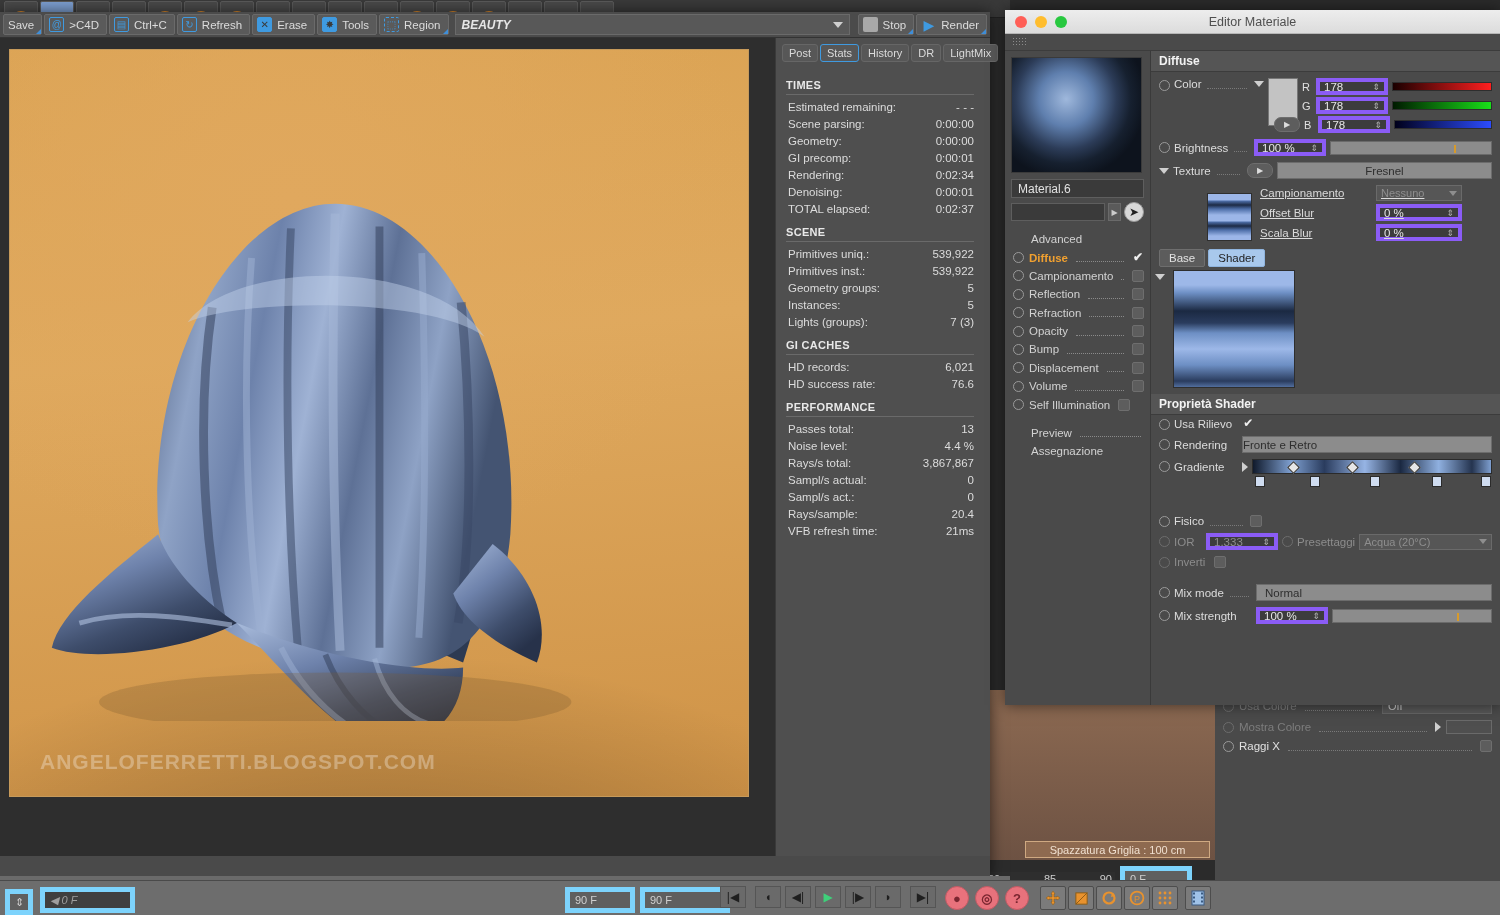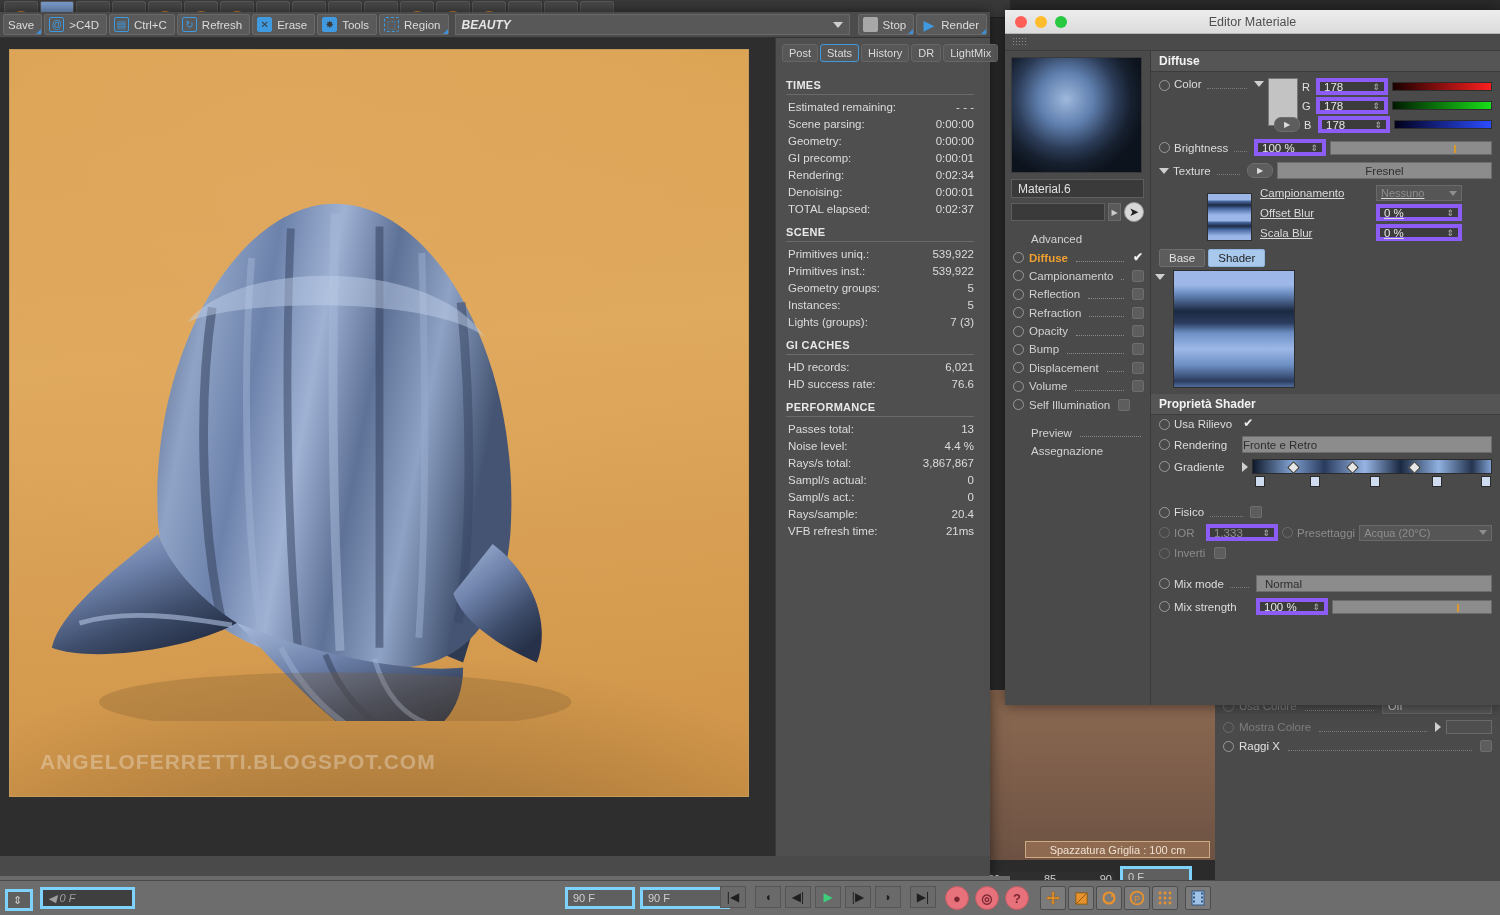--- a/index.html
+++ b/index.html
@@ -131,21 +131,21 @@
     position: absolute; left: 0; bottom: 0; width: 1500px; height: 35px;
     background: #6d6d6d; border-top: 1px solid #4a4a4a;
   }
   .wm-strip {
     position: absolute; left: 0; bottom: 17px; width: 1010px; height: 22px;
     background: #6a6a6a; color: rgba(255,255,255,.33); font-size: 18px;
     font-weight: 600; letter-spacing: .4px; display: flex; align-items: center;
     padding-left: 35px;
   }
   .tl-field {
-    position: absolute; height: 18px; background: #5f5f5f; border: 3px solid #7dd3fc;
+    position: absolute; height: 18px; background: #5f5f5f; border: 5px solid #7dd3fc;
     color: #cfcfcf; font-size: 11px; display: flex; align-items: center; padding: 8px 5px;
   }
   .pb { position: absolute; width: 26px; height: 22px; background: #6a6a6a; border: 1px solid #555;
         display: flex; align-items: center; justify-content: center; color: #1f1f1f; font-size: 12px; }
   .pb.green { color: #3fcf7a; }
   .ob { position: absolute; width: 26px; height: 24px; background: #7b7b7b;
         border: 1px solid #4d4d4d; border-radius: 2px;
         display: flex; align-items: center; justify-content: center; }
   .redb { position: absolute; width: 24px; height: 24px; border-radius: 50%;
           background: #e8727c; border: 1px solid #c25a64;
@@ -824,21 +824,21 @@
             <span class="knot" style="left:40%;"></span>
             <span class="knot" style="left:66%;"></span>
             <span class="knot-b" style="left:1%;"></span>
             <span class="knot-b" style="left:24%;"></span>
             <span class="knot-b" style="left:49%;"></span>
             <span class="knot-b" style="left:75%;"></span>
             <span class="knot-b" style="left:96%;"></span>
           </span>
         </div>
 
-        <div class="prow" style="margin-top:19px;">
+        <div class="prow" style="margin-top:28px;">
           <span class="radio"></span>
           <span class="lbl" style="min-width:72px;">
             <span>Fisico</span>
             <span class="dots"></span>
           </span>
           <span class="chk"></span>
         </div>
 
         <div class="prow" style="color:#8c8c8c;">
           <span class="radio dimr"></span>

